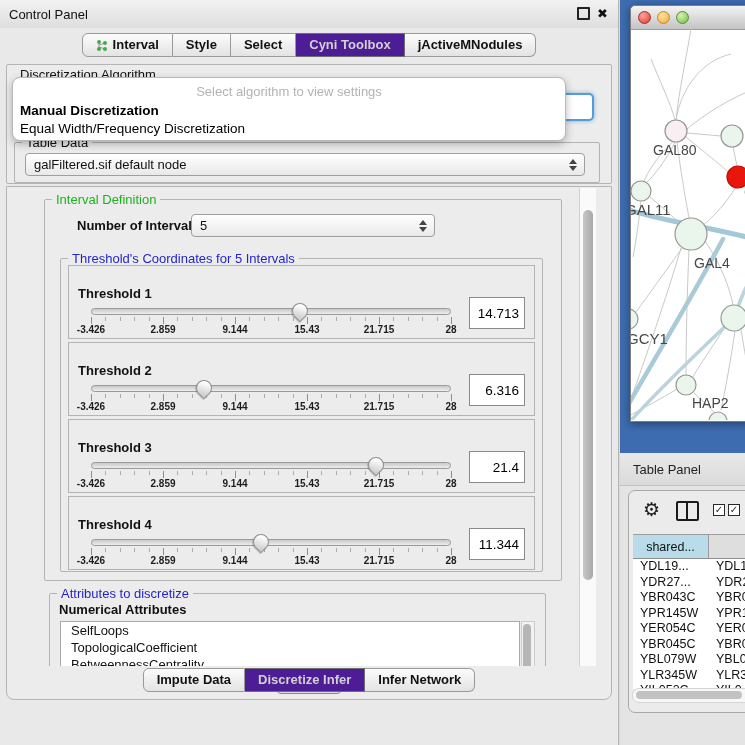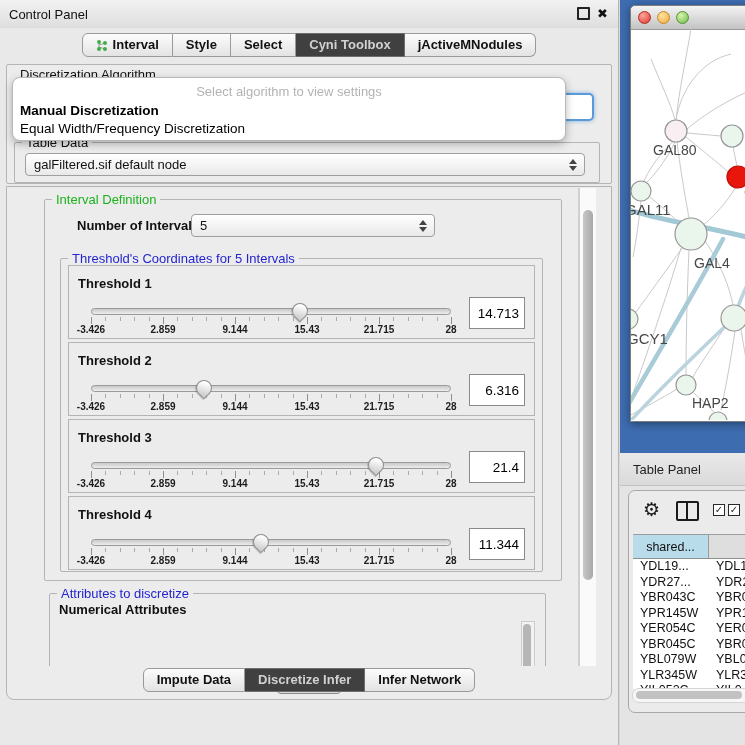--- a/index.html
+++ b/index.html
@@ -17,27 +17,27 @@
 
   
   .tabbar{position:absolute;left:0;width:100%;display:flex;justify-content:center;}
   .tabbar.top{top:33px;}
   .tabbar.bottom{top:668px;}
   .tab{height:22px;line-height:22px;padding:0 13px;background:linear-gradient(#fcfcfc,#e3e3e3);
        border:1px solid #9a9a9a;border-left:none;font-weight:600;font-size:13px;color:#111;
        display:flex;align-items:center;gap:5px;cursor:default;white-space:nowrap;}
   .tab:first-child{border-left:1px solid #9a9a9a;border-radius:6px 0 0 6px;}
   .tab:last-child{border-radius:0 6px 6px 0;}
-  .tab.sel{background:#404040;color:#d2d2d2;border-color:#6e6e6e;}
+  .tab.sel{background:#4c1d95;color:#d2d2d2;border-color:#6e6e6e;}
 
   
   .panel{position:absolute;border:1px solid #b4b4b4;background:#ececec;}
   .top-panel{left:6px;top:64px;width:604px;height:118px;border-radius:2px;}
   .main-panel{left:6px;top:186px;width:604px;height:512px;border-radius:0 0 8px 8px;}
-  .scrollview{position:absolute;left:1px;top:1px;width:570px;height:478px;overflow:hidden;border-right:1px solid #cfcfcf;}
+  .scrollview{position:absolute;left:1px;top:1px;width:570px;height:478px;overflow:hidden;border-right:1px solid #cfcfcf;padding-left:6px;}
 
   .group{position:absolute;border:1px solid #b4b4b4;border-radius:2px;}
   .group-label{position:absolute;top:-8px;left:7px;background:#ececec;padding:0 4px;font-size:13px;}
   .lbl-green{color:#1db31d;}
   .lbl-blue{color:#2424cf;}
 
   
   .combo{position:absolute;background:linear-gradient(#ffffff,#e9e9e9);border:1px solid #9f9f9f;border-radius:4px;
          display:flex;align-items:center;padding:0 26px 0 8px;font-size:13px;color:#111;}
   .stepper{position:absolute;right:7px;top:50%;transform:translateY(-50%);display:flex;flex-direction:column;gap:2px;}
@@ -50,21 +50,21 @@
          border-radius:8px;box-shadow:0 3px 8px rgba(0,0,0,.28);z-index:40;}
   .popup-ph{position:absolute;left:0;top:6px;width:100%;text-align:center;color:#b3b3b3;font-size:13px;}
   .popup-item{position:absolute;left:7px;font-size:13.5px;color:#000;white-space:nowrap;}
   .popup-item.b{font-weight:bold;}
   .combo-fragment{position:absolute;left:540px;top:93px;width:50px;height:24px;background:#fff;border:2px solid #5b9bd5;
                   border-radius:5px;box-shadow:0 0 4px #7fb0e0;z-index:30;}
   .hidden-label{position:absolute;left:20px;top:67px;font-size:13px;color:#111;z-index:10;}
 
   
   .th-row{position:relative;height:72px;margin:0 7px 3px 7px;border:1px solid #b4b4b4;background:#ececec;}
-  .th-label{position:absolute;left:9px;top:10px;font-weight:bold;font-size:13px;}
+  .th-label{position:absolute;left:9px;top:20px;font-weight:bold;font-size:13px;}
   .th-slider{position:absolute;left:18px;top:36px;width:368px;height:34px;}
   .sl-track{position:absolute;left:4px;right:4px;top:6px;height:5px;border:1px solid #9a9a9a;border-radius:4px;
             background:linear-gradient(#c9c9c9,#ededed);}
   .sl-thumb{position:absolute;top:1px;width:14px;height:14px;background:linear-gradient(150deg,#ffffff 20%,#c6c6c6);
             border:1px solid #8d8d8d;border-radius:50% 50% 0 50%;transform:rotate(45deg);
             box-shadow:0 1px 1px rgba(0,0,0,.25);}
   .tick{position:absolute;top:15px;width:1px;background:#ababab;}
   .tick.major{background:#8f8f8f;}
   .tick-lb{position:absolute;top:22px;transform:translateX(-50%);font-size:10px;font-weight:bold;color:#1c1c1c;white-space:nowrap;}
   .th-value{position:absolute;right:9px;top:31px;width:56px;height:32px;border:1px solid #8a8a8a;background:#fff;
@@ -373,20 +373,25 @@
     </div>
     <input class="th-value" readonly="" value="11.344" style="">
   </div>
 </div>
           </div>
         </div>
 
         <div class="group" style="left:41px;top:405px;width:495px;height:95px;">
           <span class="group-label lbl-blue">Attributes to discretize</span>
           <span class="attr-sub">Numerical Attributes</span>
+          <div class="attr-list" id="attr-list">
+              <div class="attr-item">SelfLoops</div>
+              <div class="attr-item">TopologicalCoefficient</div>
+              <div class="attr-item">BetweennessCentrality</div>
+            </div>
           <div class="attr-sb">
               <div class="attr-sb-thumb"></div>
             </div>
         </div>
 
       </div>
       <div class="vsb">
           <div class="vsb-thumb"></div>
         </div>
       <div class="apply-row">

